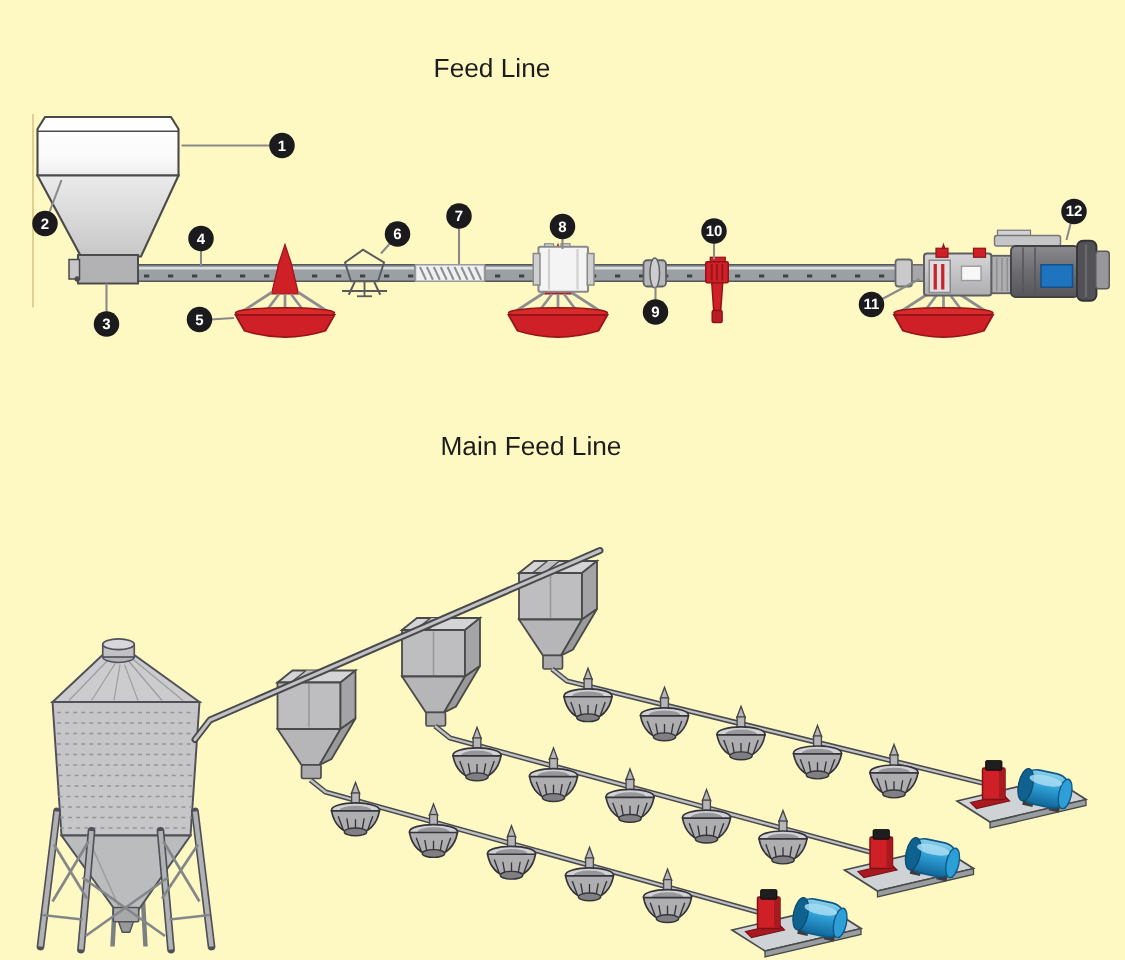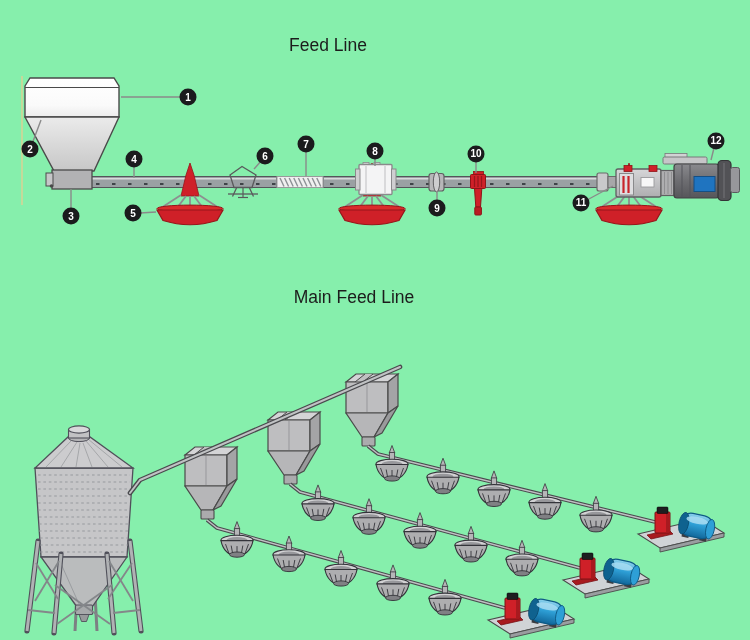--- a/index.html
+++ b/index.html
@@ -1,16 +1,16 @@
 <!DOCTYPE html>
 <html><head>
 <meta charset="utf-8">
 <style>
   html,body{margin:0;padding:0;background:#fff;}
-  .stage{position:relative;width:750px;height:640px;background:#86efac;overflow:hidden;
+  .stage{position:relative;width:750px;height:640px;background:#fef9c3;overflow:hidden;
          font-family:"Liberation Sans", sans-serif;}
   svg{display:block;}
   .title{font-family:"Liberation Sans", sans-serif;font-size:17.5px;fill:#1c1c1c;}
   .badge-circle{fill:#1b1b1d;}
   .badge-num{font-family:"Liberation Sans", sans-serif;font-weight:bold;font-size:10px;
              fill:#ffffff;text-anchor:middle;}
   .leader{stroke:#8a8a8a;stroke-width:1.4;fill:none;}
 </style>
 </head>
 <body>

